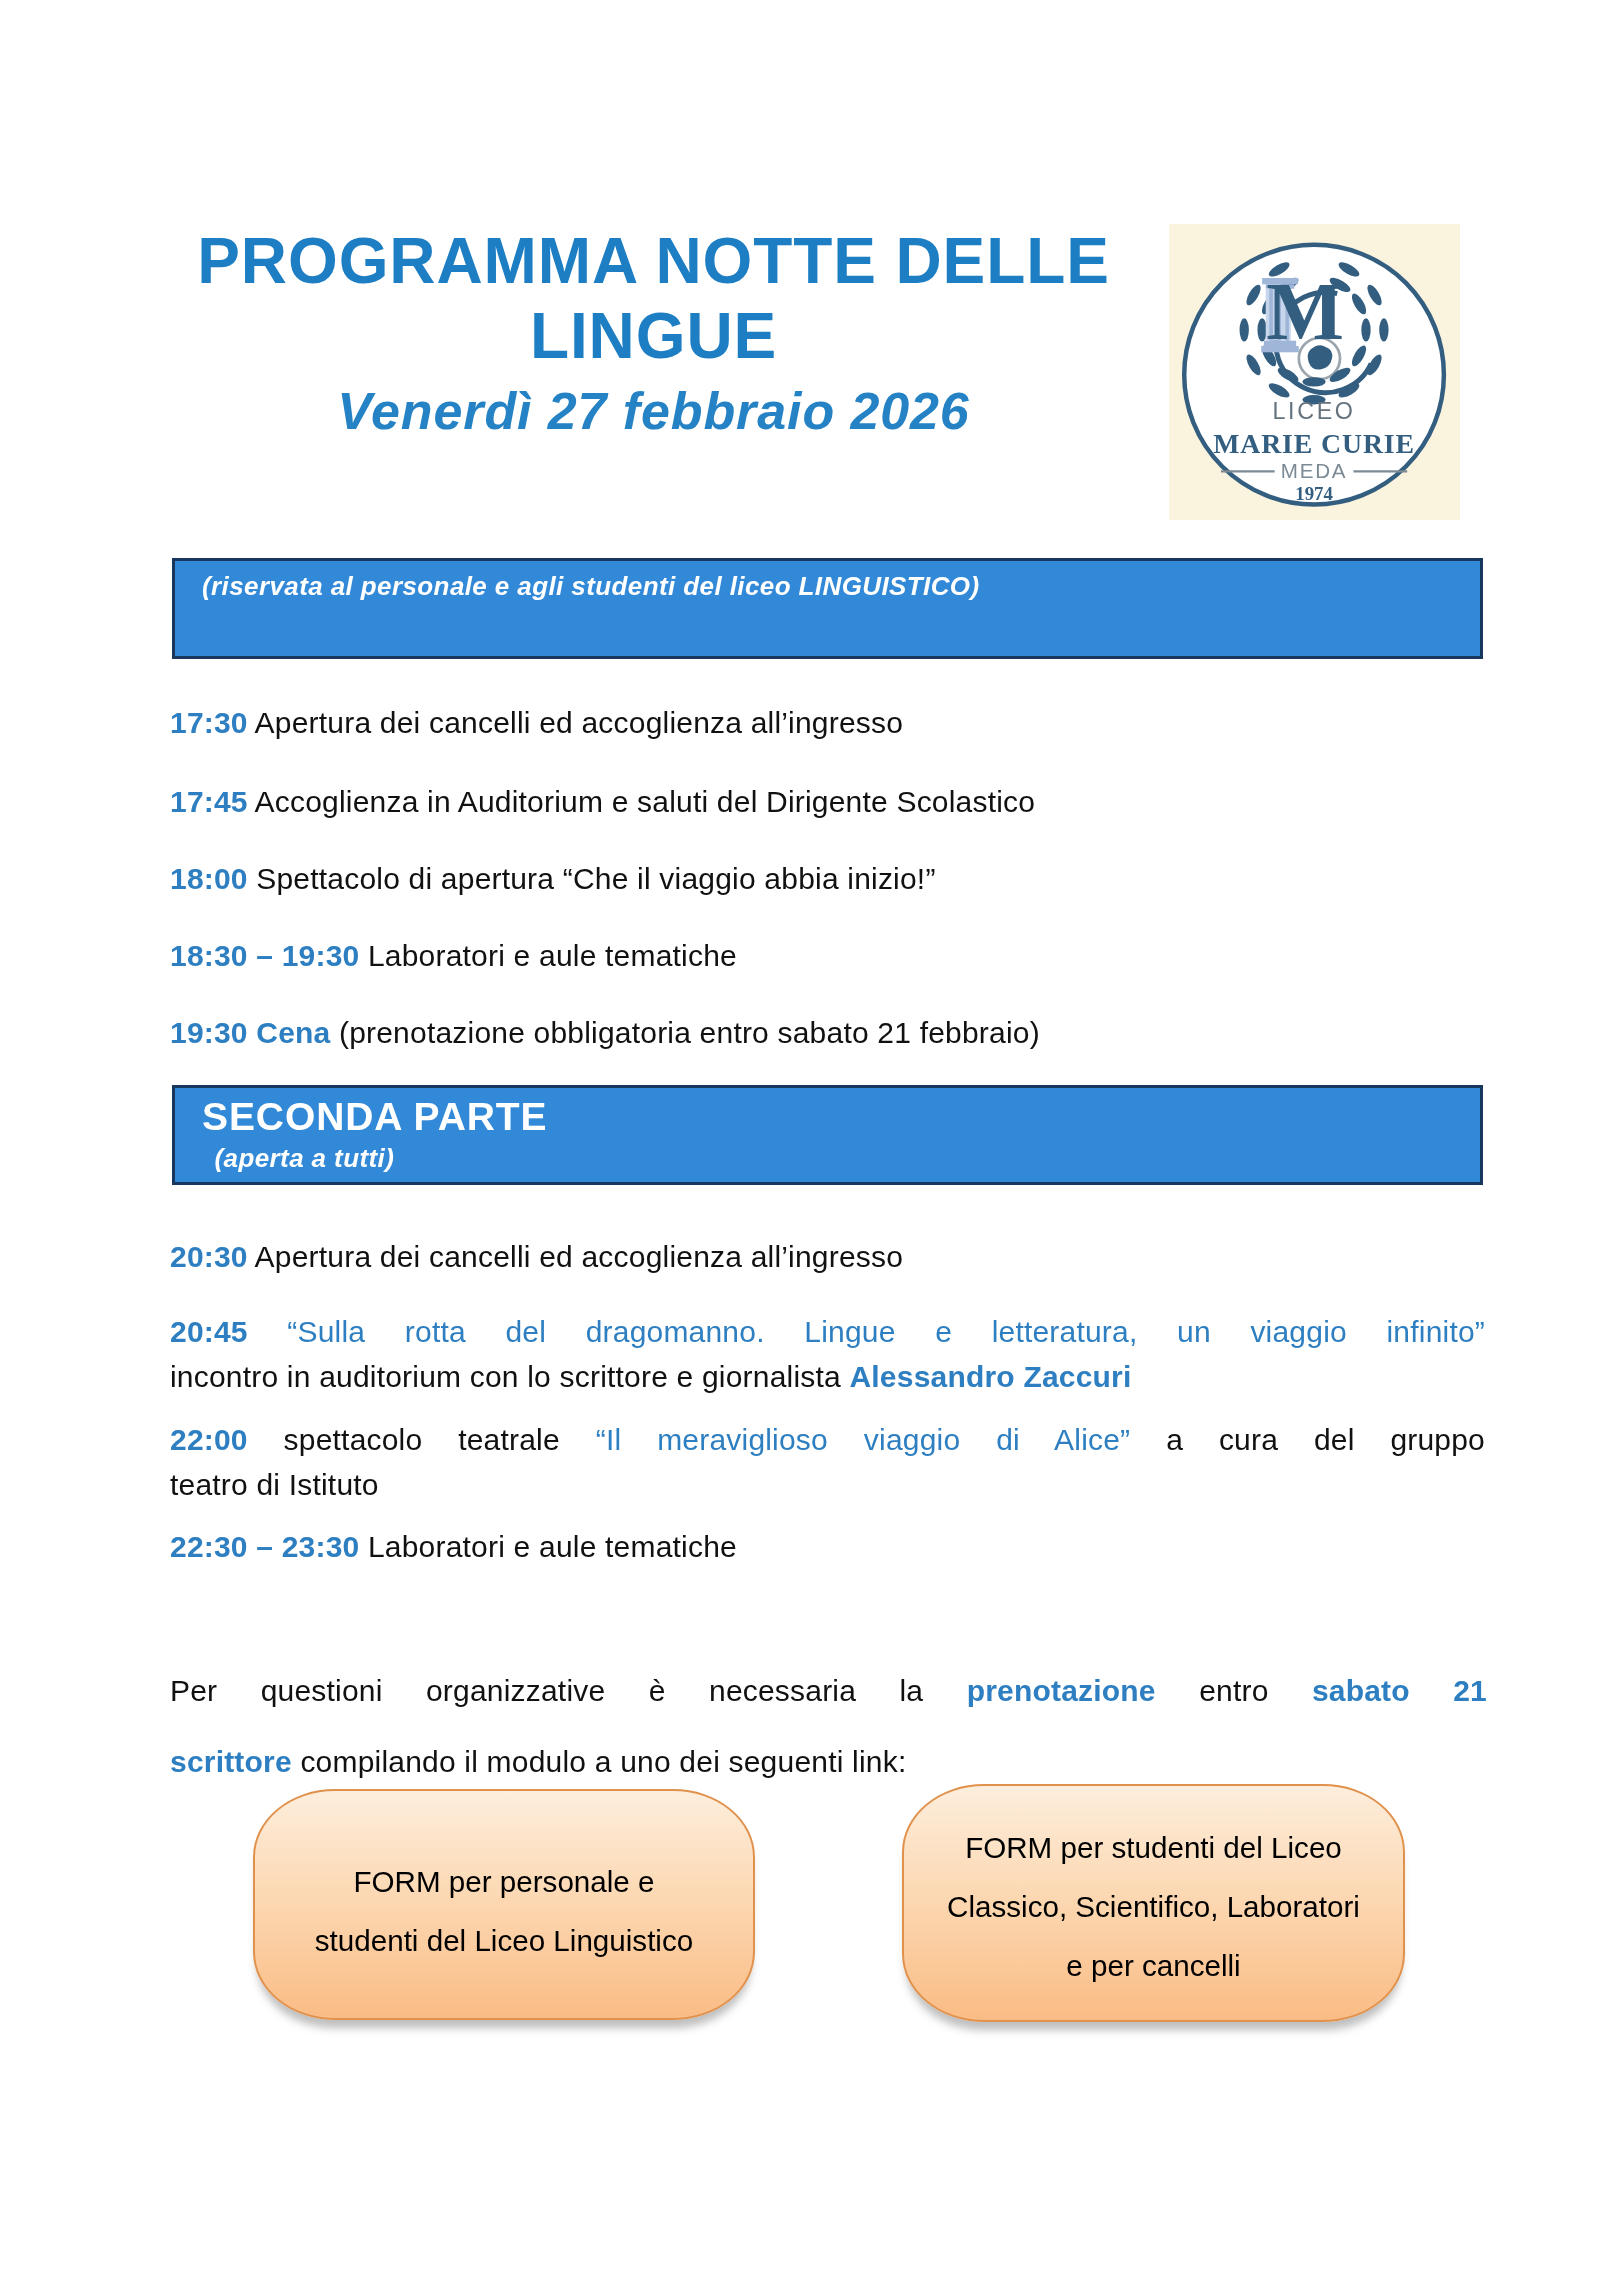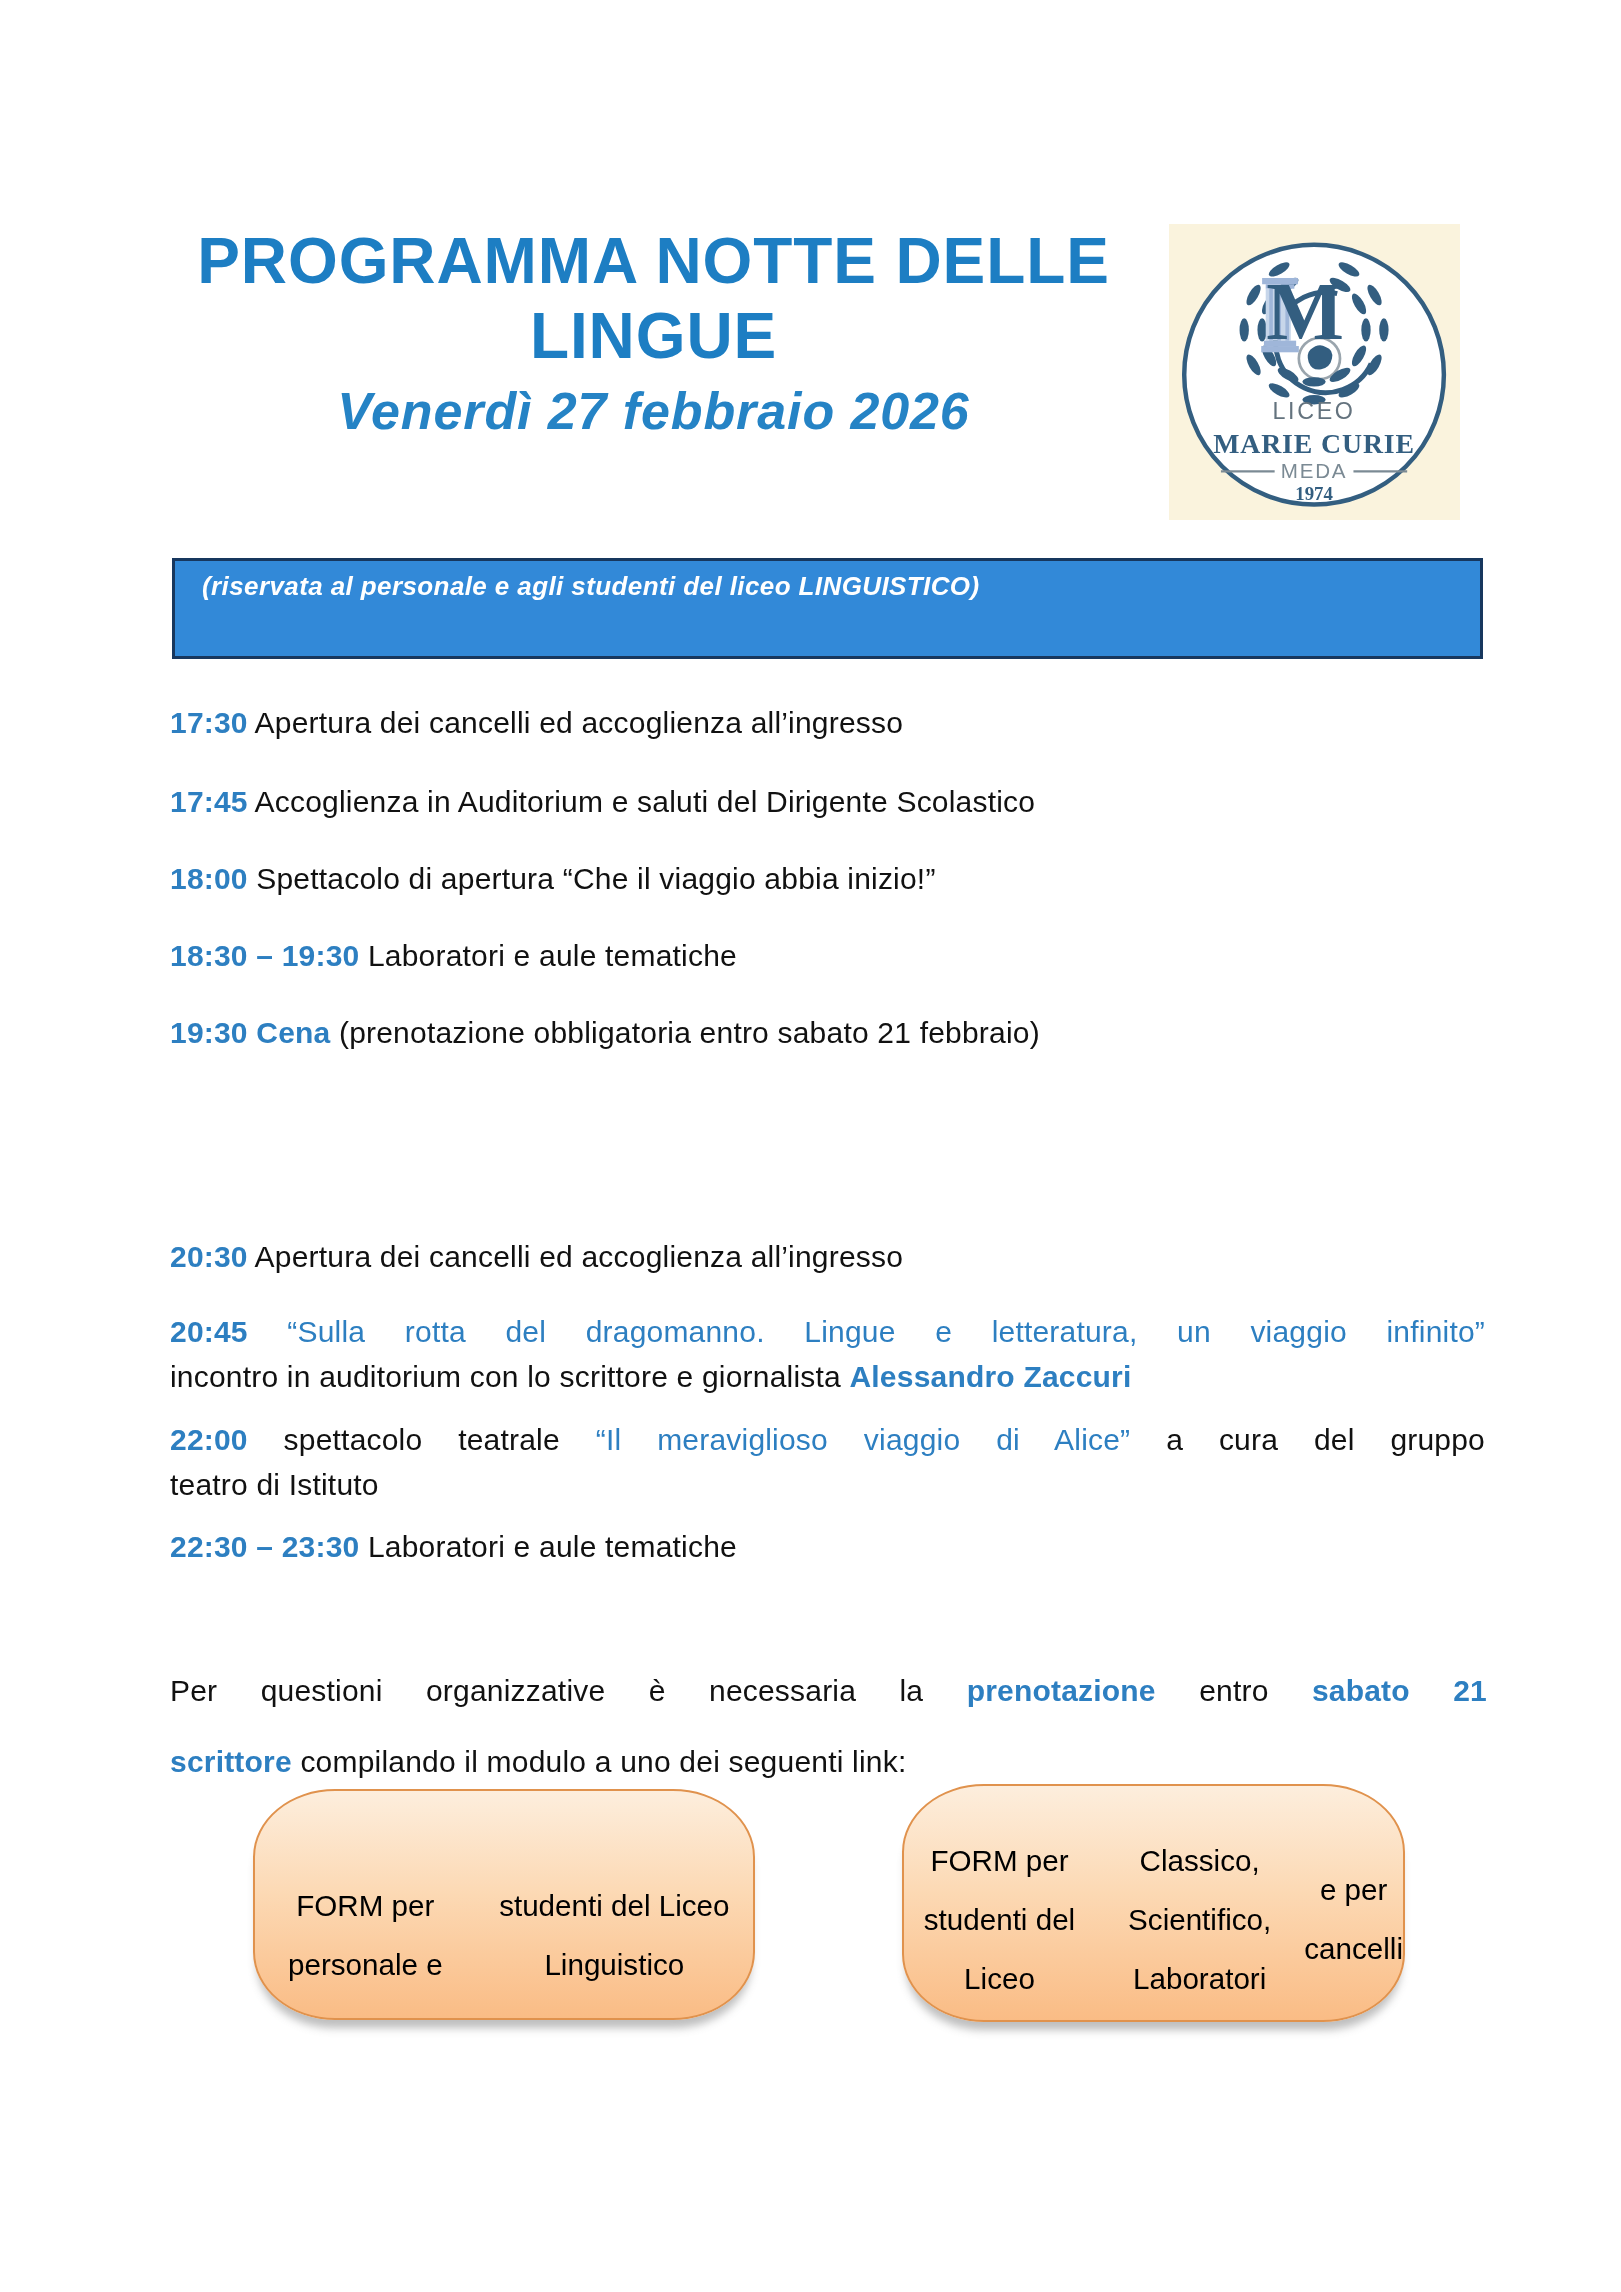--- a/index.html
+++ b/index.html
@@ -56,21 +56,21 @@
   .seg-bluebold{color:#2d7fc1;font-weight:bold;}
   .seg-plain{color:#111111;}
   .justify{text-align:justify;text-align-last:justify;}
   
   .form-btn{
     position:absolute;box-sizing:border-box;
     border:2.7px solid #e0924d;border-radius:82px / 68px;
     background:linear-gradient(180deg,#fdeedd 0%,#fcd9b4 45%,#fabc85 100%);
     box-shadow:0 12.5px 9px -4.5px rgba(110,110,110,0.45);
     color:#000000;font-size:29.6px;text-align:center;
-    display:flex;flex-direction:row;align-items:center;
+    display:flex;flex-direction:column;align-items:center;
     cursor:pointer;
   }
   .form-btn div{line-height:59px;}
   .form-btn-left{left:253px;top:1789px;width:502px;height:231px;padding-top:61px;}
   .form-btn-right{left:902px;top:1784px;width:503px;height:238px;padding-top:32px;}
 </style>
 </head>
 <body>
 
 <div class="page">
@@ -138,20 +138,24 @@
   <div class="banner banner-prima">
     <div class="banner-sub">(riservata al personale e agli studenti del liceo LINGUISTICO)</div>
   </div>
 
   <div class="sched-line" style="top:700px"><span class="seg-time">17:30</span><span class="seg-plain"> Apertura dei cancelli ed accoglienza all’ingresso</span></div>
   <div class="sched-line" style="top:779px"><span class="seg-time">17:45</span><span class="seg-plain"> Accoglienza in Auditorium e saluti del Dirigente Scolastico</span></div>
   <div class="sched-line" style="top:856px"><span class="seg-time">18:00</span><span class="seg-plain"> Spettacolo di apertura “Che il viaggio abbia inizio!”</span></div>
   <div class="sched-line" style="top:933px"><span class="seg-time">18:30 – 19:30</span><span class="seg-plain"> Laboratori e aule tematiche</span></div>
   <div class="sched-line" style="top:1010px"><span class="seg-time">19:30 Cena</span><span class="seg-plain"> (prenotazione obbligatoria entro sabato 21 febbraio)</span></div>
 
+  <div class="banner banner-seconda">
+    <div class="banner-heading">SECONDA PARTE</div>
+    <div class="banner-sub">(aperta a tutti)</div>
+  </div>
 
   <div class="sched-line" style="top:1234px"><span class="seg-time">20:30</span><span class="seg-plain"> Apertura dei cancelli ed accoglienza all’ingresso</span></div>
   <div class="sched-line justify" style="top:1309px"><span class="seg-time">20:45</span><span class="seg-blue"> “Sulla rotta del dragomanno. Lingue e letteratura, un viaggio infinito”</span></div>
   <div class="sched-line" style="top:1354px"><span class="seg-plain">incontro in auditorium con lo scrittore e giornalista </span><span class="seg-bluebold">Alessandro Zaccuri</span></div>
   <div class="sched-line justify" style="top:1417px"><span class="seg-time">22:00</span><span class="seg-plain"> spettacolo teatrale </span><span class="seg-blue">“Il meraviglioso viaggio di Alice”</span><span class="seg-plain"> a cura del gruppo</span></div>
   <div class="sched-line" style="top:1462px"><span class="seg-plain">teatro di Istituto</span></div>
   <div class="sched-line" style="top:1524px"><span class="seg-time">22:30 – 23:30</span><span class="seg-plain"> Laboratori e aule tematiche</span></div>
 
   <div class="note-line justify" style="top:1668px"><span class="seg-plain">Per questioni organizzative è necessaria la </span><span class="seg-bluebold">prenotazione</span><span class="seg-plain"> entro </span><span class="seg-bluebold">sabato 21</span></div>
   <div class="note-line" style="top:1739px"><span class="seg-bluebold">scrittore</span><span class="seg-plain"> compilando il modulo a uno dei seguenti link:</span></div>

